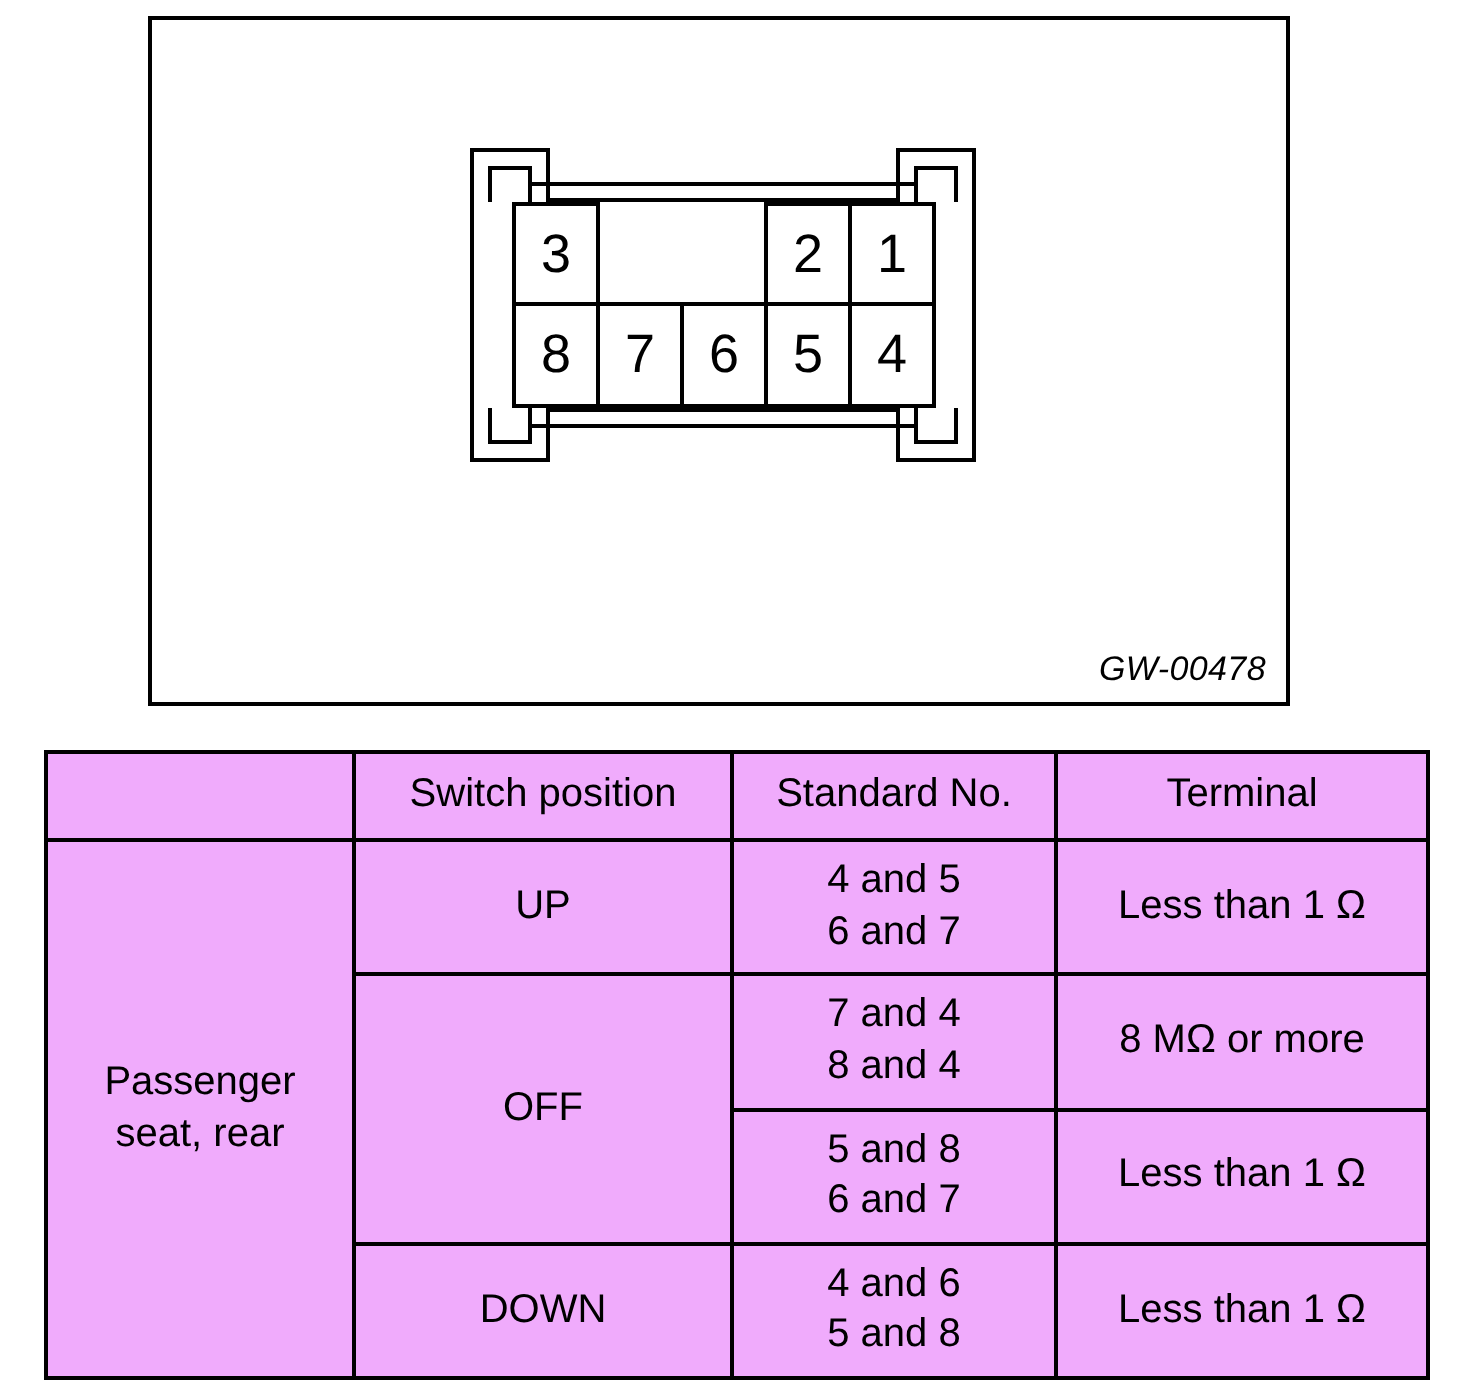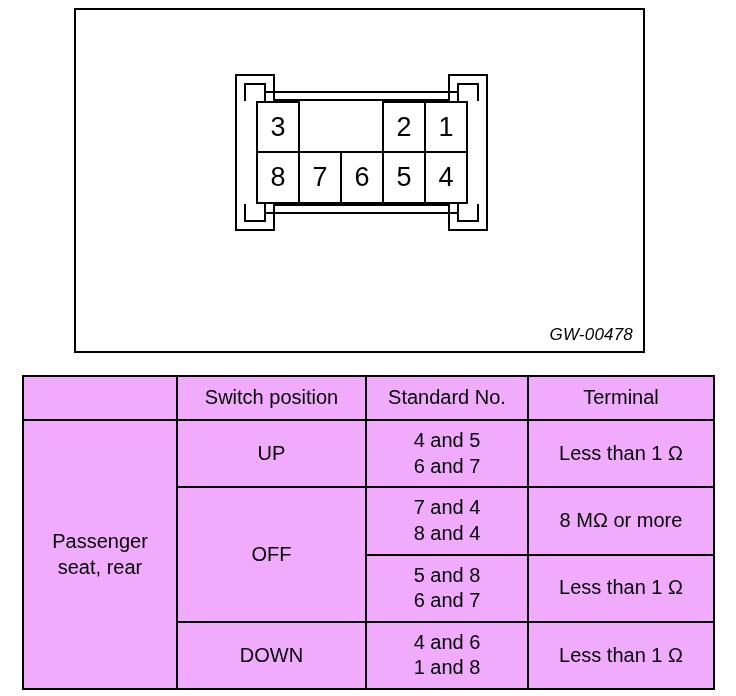--- a/index.html
+++ b/index.html
@@ -206,17 +206,17 @@
 
     <tr>
       <td class="two-line">5 and 8
 6 and 7</td>
       <td>Less than 1 Ω</td>
     </tr>
 
     <tr>
       <td>DOWN</td>
       <td class="two-line">4 and 6
-1 and 8</td>
+5 and 8</td>
       <td>Less than 1 Ω</td>
     </tr>
   </tbody>
 </table>
 
 </body></html>

